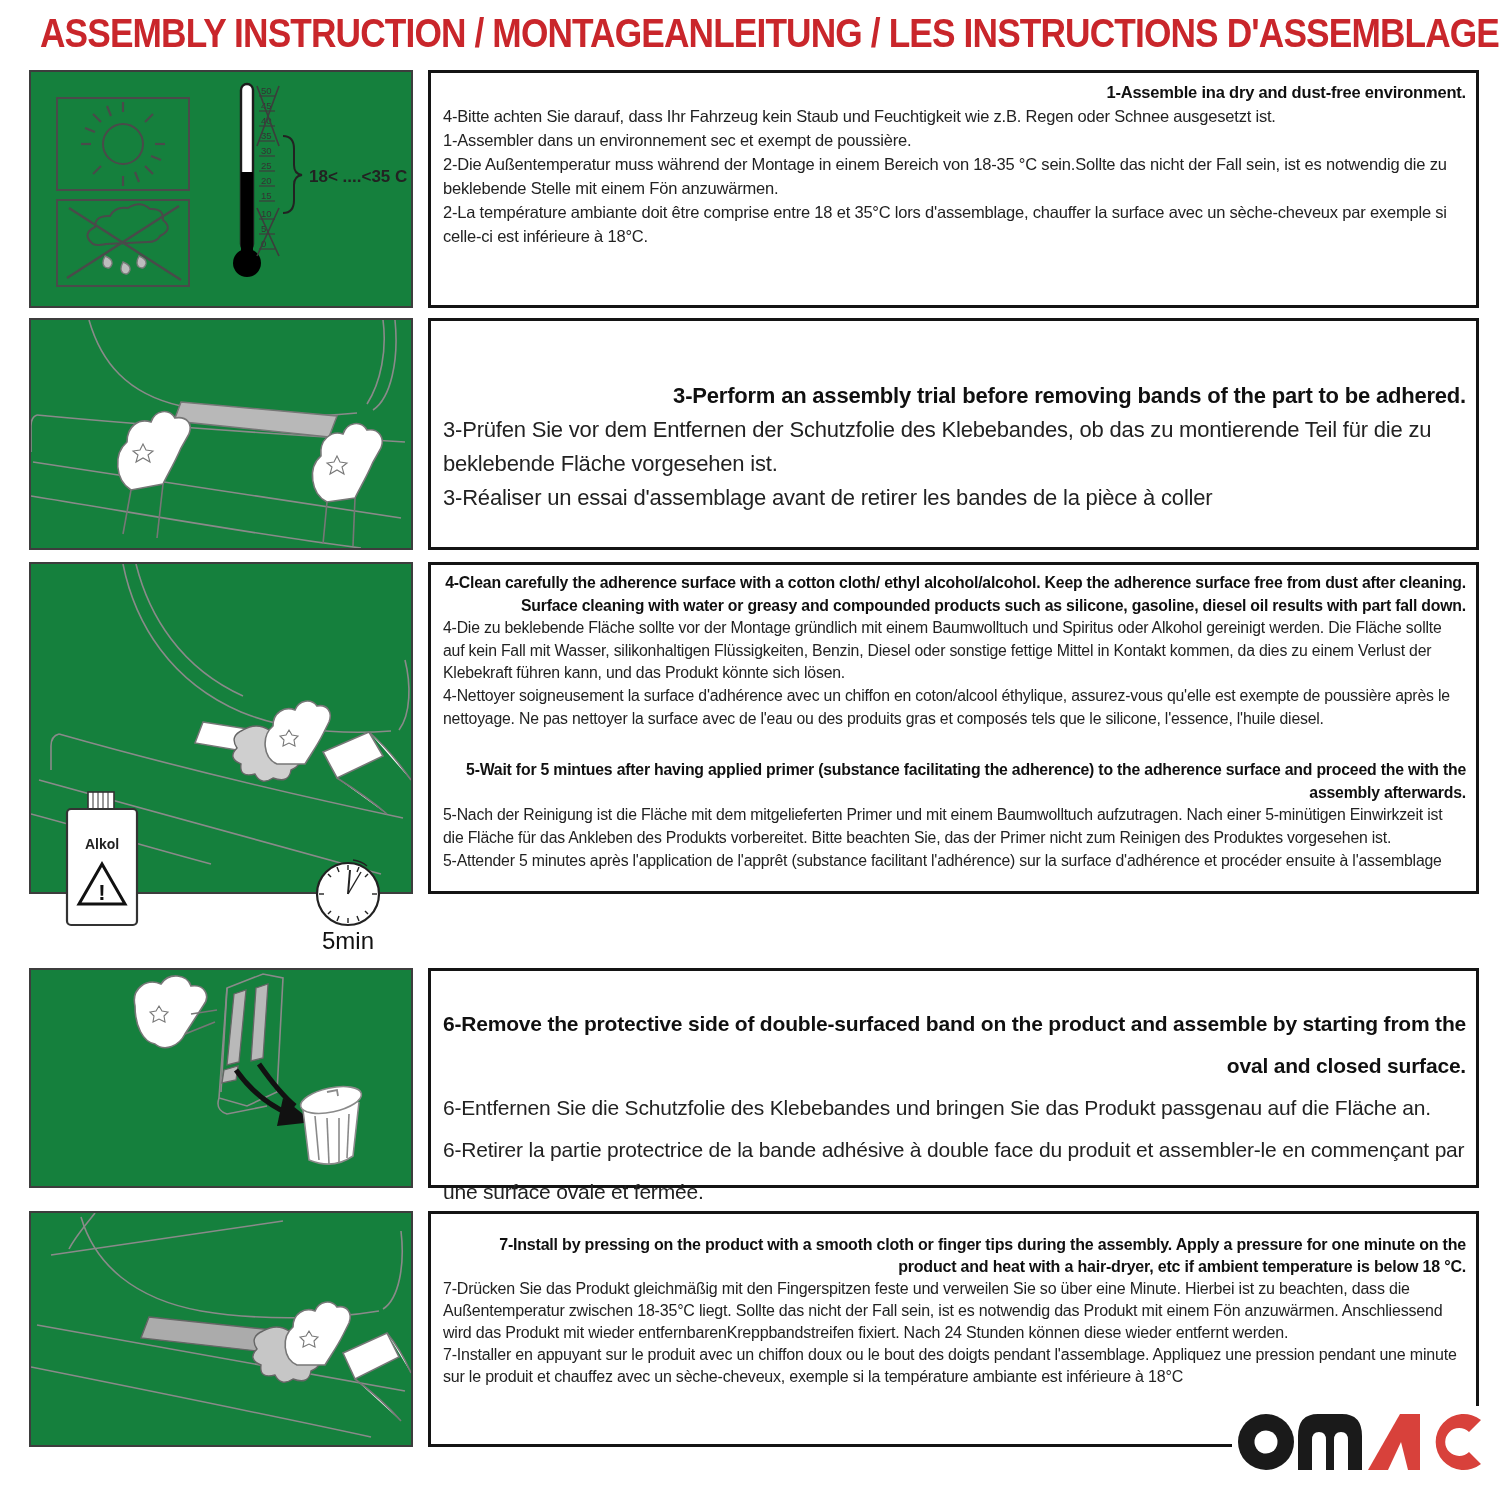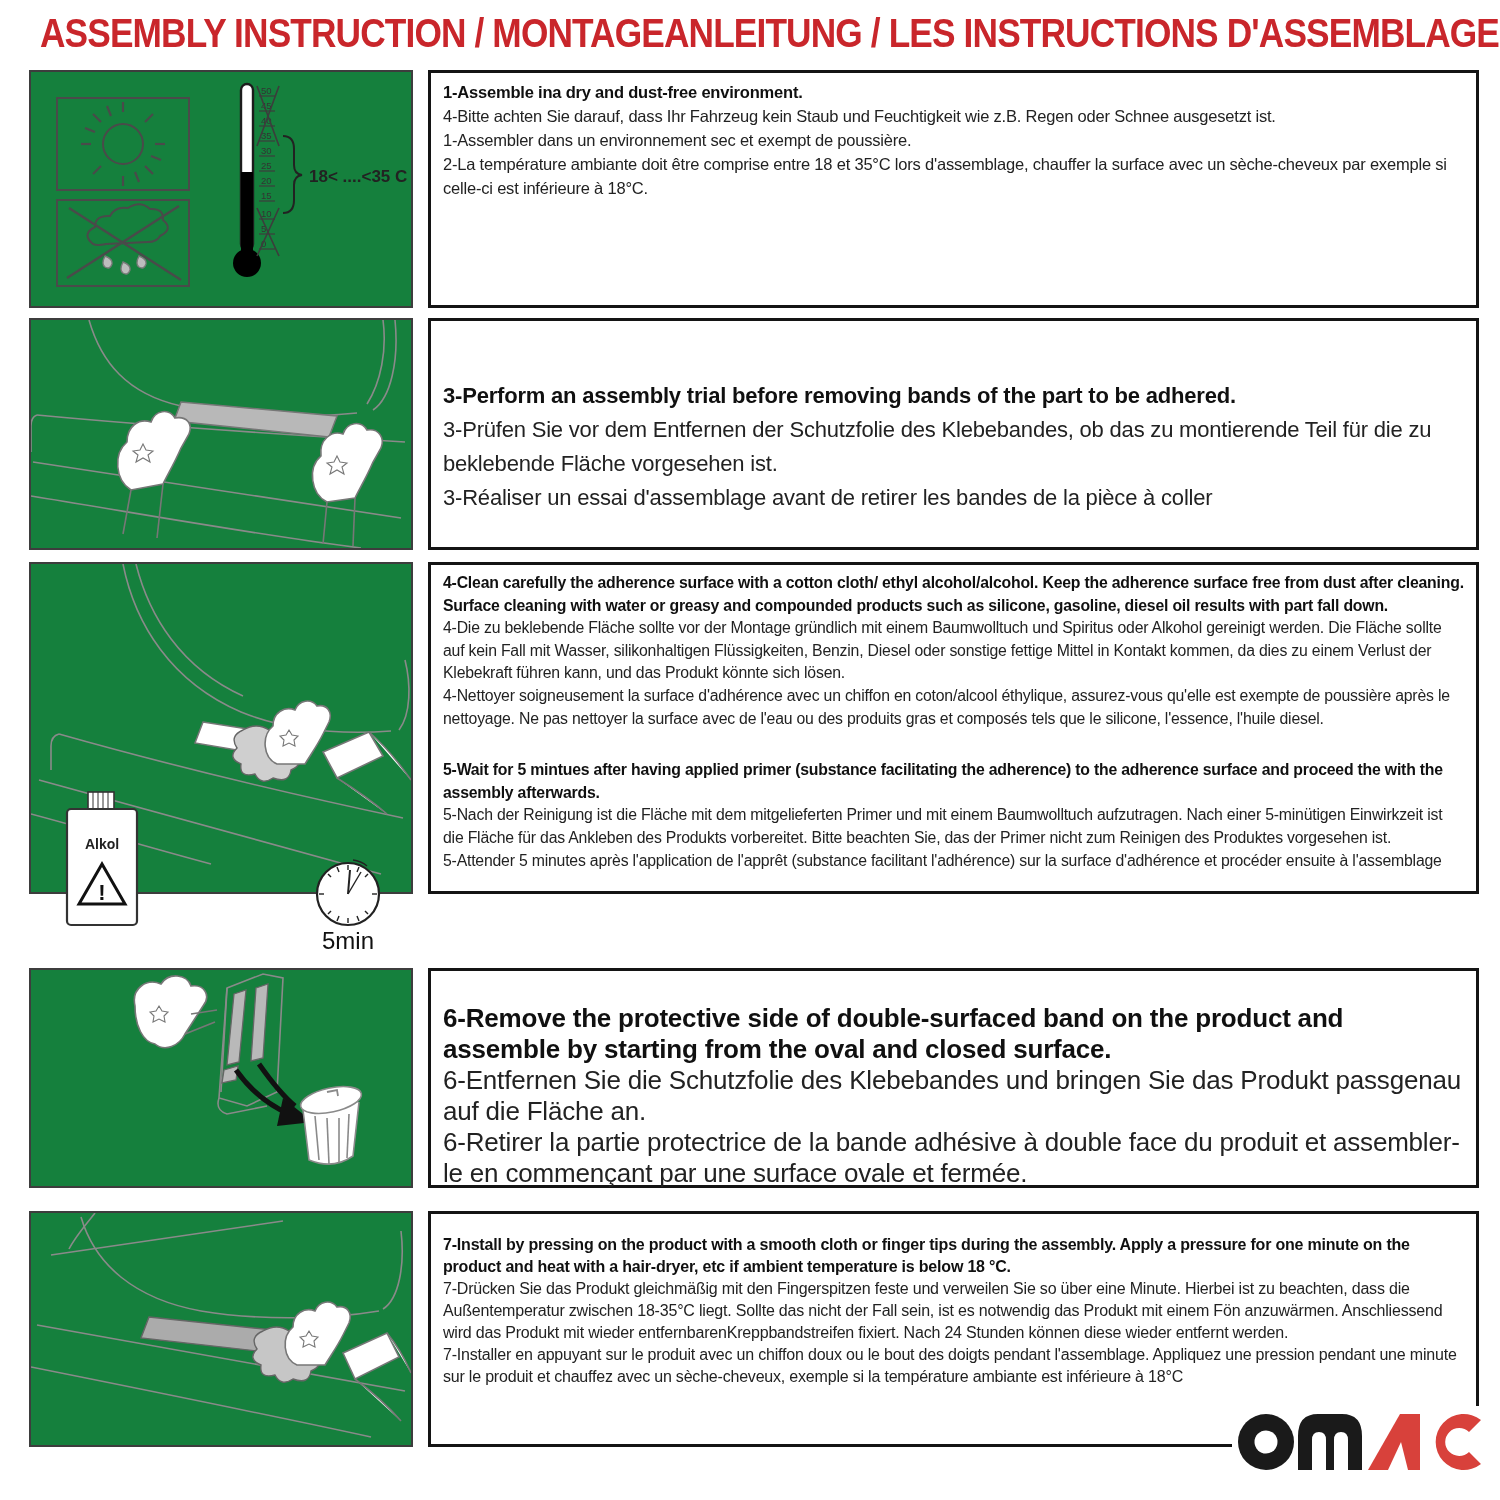--- a/index.html
+++ b/index.html
@@ -22,32 +22,32 @@
     position:absolute;left:428px;width:1051px;
     border:3px solid #141414;background:#fff;box-sizing:border-box;
     padding:0 10px 0 12px;
   }
   .r1{top:70px;height:238px;}
   .r2{top:318px;height:232px;}
   .r3{top:562px;height:332px;}
   .r4{top:968px;height:220px;}
   .r5{top:1211px;height:236px;}
   .text-box p{margin:0;letter-spacing:-0.2px;}
-  .b{font-weight:bold;color:#101010;}
+  .b{font-weight:bold;color:#101010;text-align:right;}
   
   .s1 p{font-size:16.5px;line-height:24px;}
   .s1{padding-top:7px;}
   .s1 .gap{margin-top:22px;}
   .s2{padding-top:58px;}
   .s2 p{font-size:22px;line-height:34px;}
   .s3{padding-top:7px;}
   .s3 p{font-size:15.8px;line-height:22.6px;}
   .s3 .gap{margin-top:29px;}
   .s4{padding-top:32px;}
-  .s4 p{font-size:26px;line-height:31px;}
+  .s4 p{font-size:21px;line-height:42px;}
   .s5{padding-top:20px;}
   .s5 p{font-size:16px;line-height:22px;}
   svg{display:block;}
   .logo{
     position:absolute;left:1232px;top:1406px;width:260px;height:78px;
     background:#ffffff;padding-left:6px;
   }
   .sr-only{position:absolute;width:1px;height:1px;overflow:hidden;clip:rect(0 0 0 0);}
 </style>
 </head>
@@ -123,20 +123,21 @@
       </g>
       <path d="M252,64 Q263,64 263,77 L263,93 Q263,102 271,103 Q263,104 263,113 L263,128 Q263,141 252,141" fill="none" stroke="#222" stroke-width="2"></path>
       <text x="278" y="110" font-size="17" font-weight="600" fill="#222" font-family="Liberation Sans,sans-serif">18&lt; ....&lt;35 C</text>
     </g>
   </svg>
 </div>
 <div class="text-box r1 s1">
   <p class="b">1-Assemble ina dry and dust-free environment.</p>
   <p>4-Bitte achten Sie darauf, dass Ihr Fahrzeug kein Staub und Feuchtigkeit wie z.B. Regen oder Schnee ausgesetzt ist.</p>
   <p>1-Assembler dans un environnement sec et exempt de poussière.</p>
+  <p>2-Die Außentemperatur muss während der Montage in einem Bereich von 18-35 °C  sein.Sollte das nicht der Fall sein, ist es notwendig die zu beklebende Stelle mit einem Fön anzuwärmen.</p>
   <p>2-La température ambiante doit être comprise entre 18 et 35°C lors d'assemblage, chauffer la surface avec un sèche-cheveux par exemple si celle-ci est inférieure à 18°C.</p>
 </div>
 
 <div class="illus-box r2">
   <svg width="380" height="228" viewBox="0 0 380 228">
     <g stroke="#8a8a8a" stroke-width="1.6" fill="none">
       <path d="M58,0 C70,42 96,74 150,86 C200,97 258,99 326,93"></path>
       <path d="M342,90 C360,78 368,40 364,0"></path>
       <path d="M352,0 C356,30 350,62 336,84"></path>
       <path d="M6,95 C90,103 210,112 374,122"></path>

